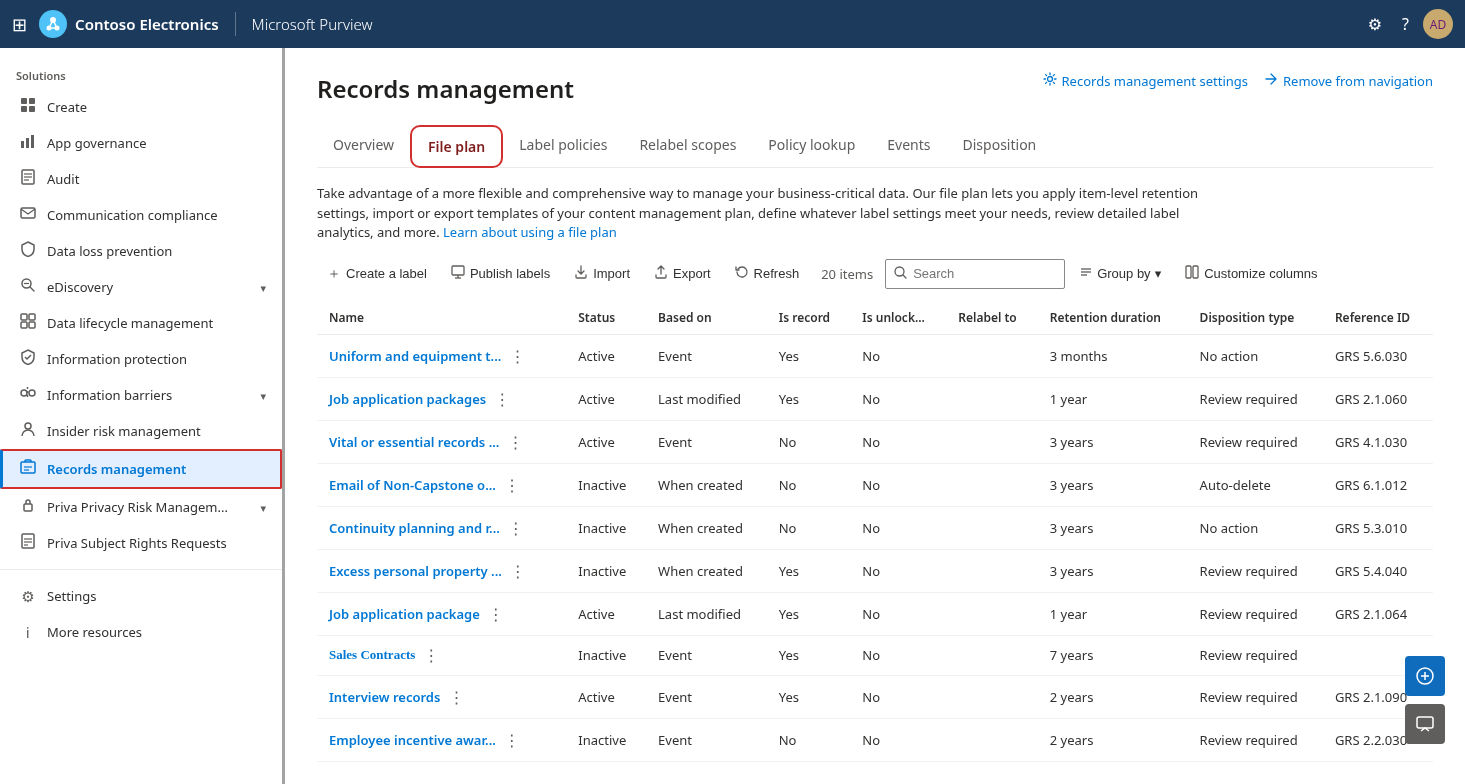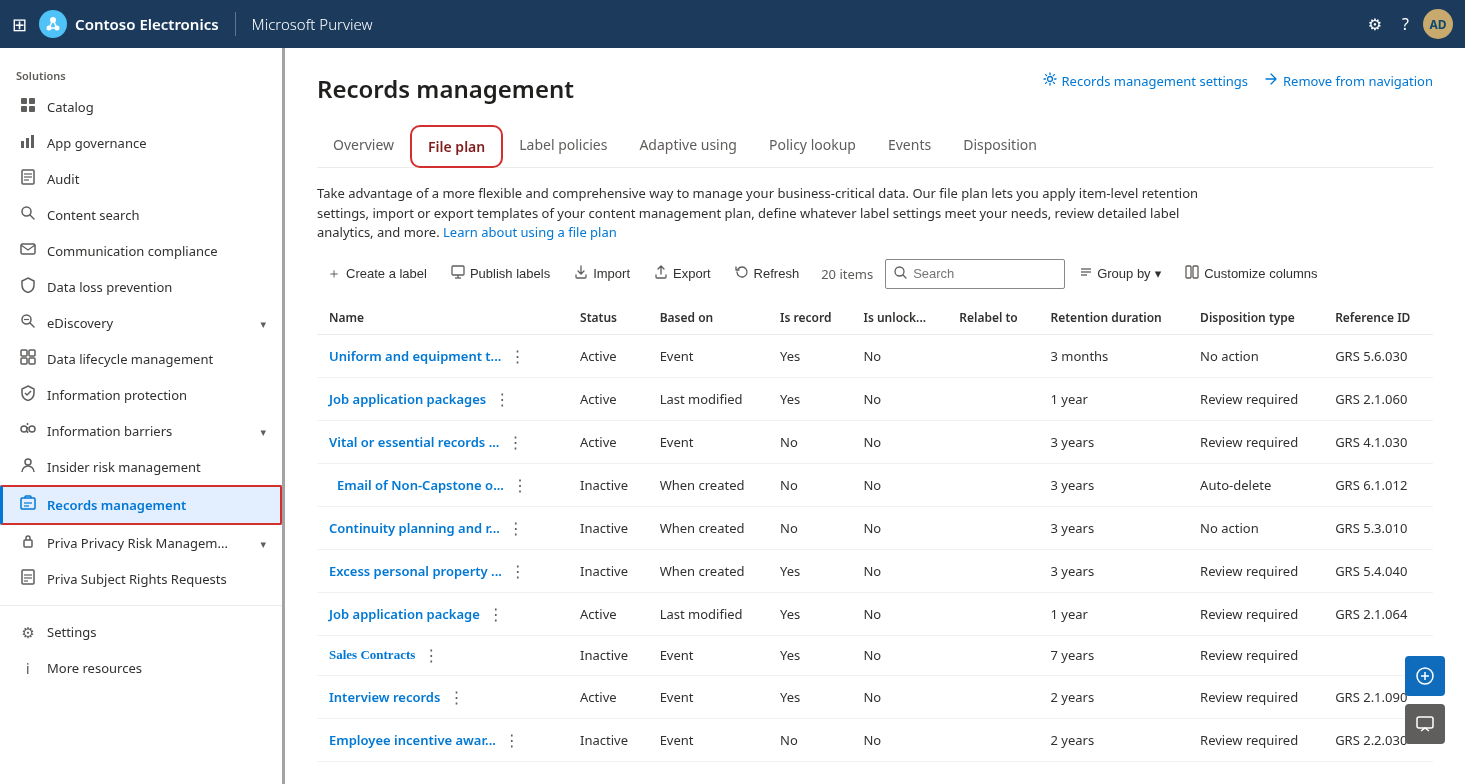--- a/index.html
+++ b/index.html
@@ -37,21 +37,21 @@
       font-size: 14px; color: #1b3a5c; font-weight: bold;
     }
     .top-nav-divider { width: 1px; height: 24px; background: rgba(255,255,255,0.3); margin: 0 8px; }
     .top-nav-app-name { color: white; font-size: 15px; font-weight: 300; }
     .top-nav-spacer { flex: 1; }
     .top-nav-icon { color: white; font-size: 16px; cursor: pointer; padding: 6px; border-radius: 4px; }
     .top-nav-avatar {
       width: 30px; height: 30px; border-radius: 50%;
       background: #c8a96e;
       display: flex; align-items: center; justify-content: center;
-      color: #0c4a6e; font-size: 12px; font-weight: bold; cursor: pointer;
+      color: #701a75; font-size: 12px; font-weight: normal; cursor: pointer;
     }
 
     
     .app-body { display: flex; flex: 1; overflow: hidden; }
 
     
     .sidebar {
       width: 285px;
       background: white;
       border-right: 3px solid #a3a3a3;
@@ -261,21 +261,21 @@
 
     <div class="sidebar-item">
       <span class="sidebar-icon">
         <svg width="16" height="16" viewBox="0 0 16 16" fill="none">
             <rect x="1" y="1" width="6" height="6" rx="1" fill="#605e5c"></rect>
             <rect x="9" y="1" width="6" height="6" rx="1" fill="#605e5c"></rect>
             <rect x="1" y="9" width="6" height="6" rx="1" fill="#605e5c"></rect>
             <rect x="9" y="9" width="6" height="6" rx="1" fill="#605e5c"></rect>
           </svg>
       </span>
-      <span>Catalog</span>
+      <span>Create</span>
     </div>
 
     <div class="sidebar-item">
       <span class="sidebar-icon">
         <svg width="16" height="16" viewBox="0 0 16 16" fill="none">
             <rect x="1" y="8" width="3" height="7" fill="#605e5c"></rect>
             <rect x="6" y="5" width="3" height="10" fill="#605e5c"></rect>
             <rect x="11" y="2" width="3" height="13" fill="#605e5c"></rect>
           </svg>
       </span>
@@ -287,29 +287,20 @@
         <svg width="16" height="16" viewBox="0 0 16 16" fill="none">
             <rect x="2" y="1" width="12" height="14" rx="1" stroke="#605e5c" stroke-width="1.5" fill="none"></rect>
             <line x1="4" y1="5" x2="12" y2="5" stroke="#605e5c" stroke-width="1.2"></line>
             <line x1="4" y1="8" x2="12" y2="8" stroke="#605e5c" stroke-width="1.2"></line>
             <line x1="4" y1="11" x2="9" y2="11" stroke="#605e5c" stroke-width="1.2"></line>
           </svg>
       </span>
       <span>Audit</span>
     </div>
 
-    <div class="sidebar-item">
-      <span class="sidebar-icon">
-        <svg width="16" height="16" viewBox="0 0 16 16" fill="none">
-            <circle cx="6.5" cy="6.5" r="4.5" stroke="#605e5c" stroke-width="1.5" fill="none"></circle>
-            <line x1="10" y1="10" x2="14" y2="14" stroke="#605e5c" stroke-width="1.5" stroke-linecap="round"></line>
-          </svg>
-      </span>
-      <span>Content search</span>
-    </div>
 
     <div class="sidebar-item">
       <span class="sidebar-icon">
         <svg width="16" height="16" viewBox="0 0 16 16" fill="none">
             <rect x="1" y="3" width="14" height="10" rx="1.5" stroke="#605e5c" stroke-width="1.5" fill="none"></rect>
             <path d="M1 4l7 5 7-5" stroke="#605e5c" stroke-width="1.2"></path>
           </svg>
       </span>
       <span>Communication compliance</span>
     </div>
@@ -455,21 +446,21 @@
       <div class="tab">
         <span>Overview</span>
       </div>
       <div class="tab active">
         <span>File plan</span>
       </div>
       <div class="tab">
         <span>Label policies</span>
       </div>
       <div class="tab">
-        <span>Adaptive using</span>
+        <span>Relabel scopes</span>
       </div>
       <div class="tab">
         <span>Policy lookup</span>
       </div>
       <div class="tab">
         <span>Events</span>
       </div>
       <div class="tab">
         <span>Disposition</span>
       </div>
@@ -612,21 +603,21 @@
       <td>Event</td>
       <td>No</td>
       <td>No</td>
       <td></td>
       <td>3 years</td>
       <td>Review required</td>
       <td>GRS 4.1.030</td>
     </tr>
           <tr>
       <td>
-        <span style="display:flex;align-items:center;gap:4px;margin-left:8px;">
+        <span style="display:flex;align-items:center;gap:4px;">
           <span class="name-cell">Email of Non-Capstone o...</span>
           <span class="row-menu">⋮</span>
         </span>
       </td>
       <td>Inactive</td>
       <td>When created</td>
       <td>No</td>
       <td>No</td>
       <td></td>
       <td>3 years</td>

